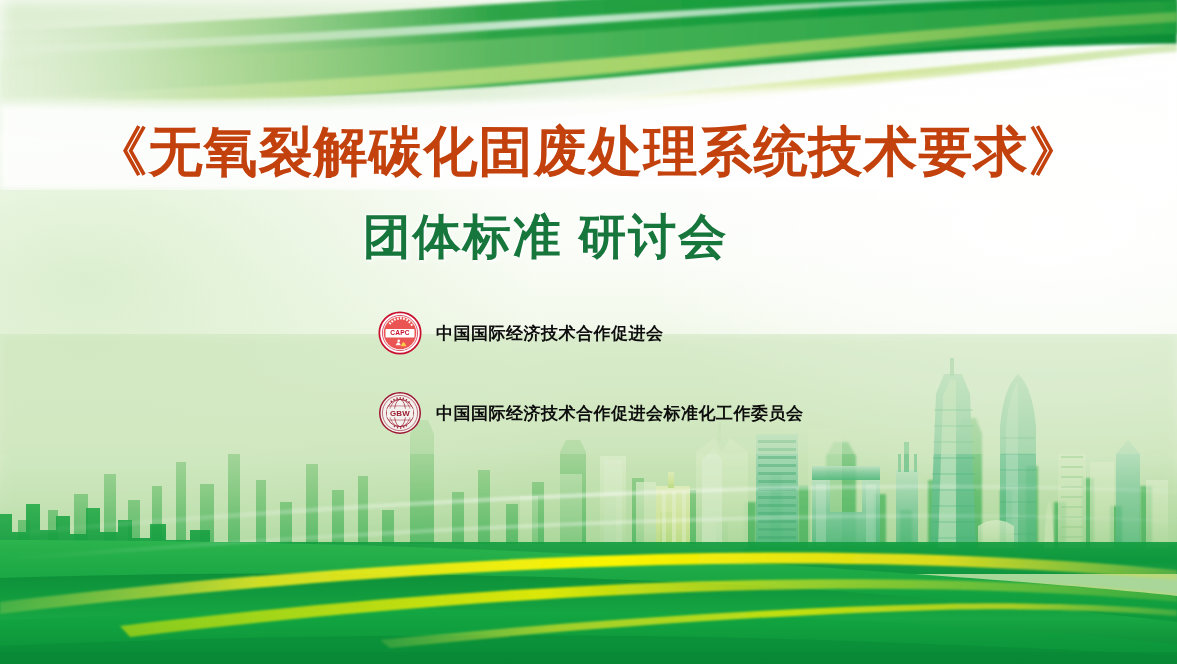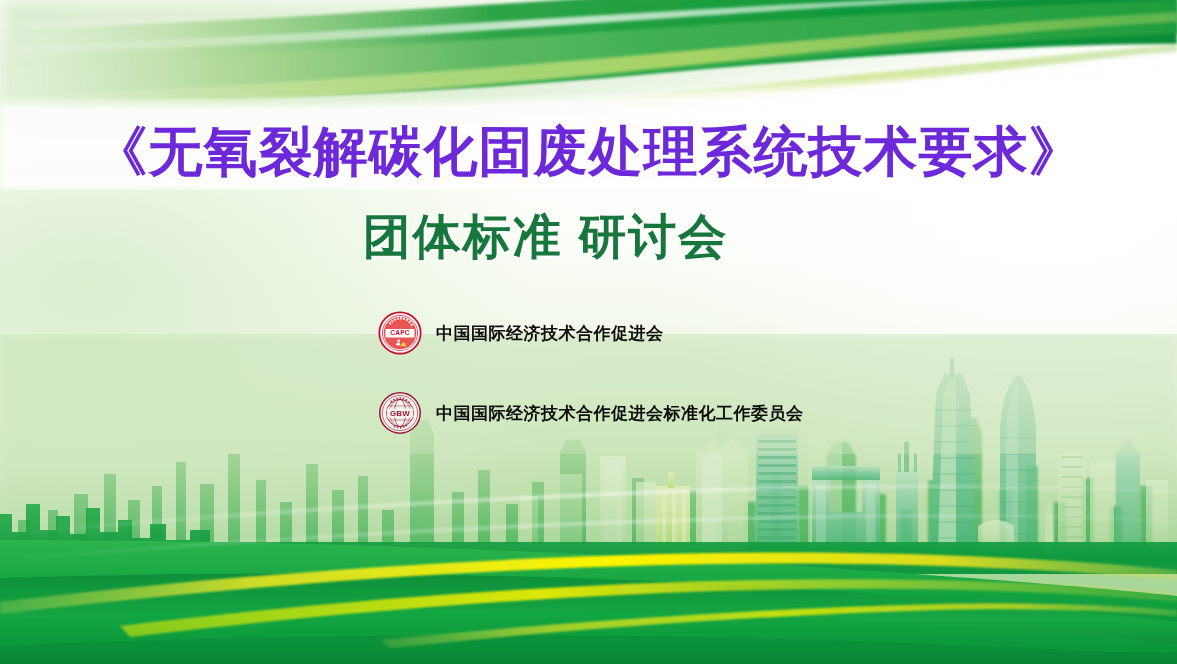--- a/index.html
+++ b/index.html
@@ -87,21 +87,21 @@
 
   .title-main {
     position: absolute;
     top: 116px;
     left: 0;
     width: 1177px;
     text-align: center;
     font-size: 54px;
     font-weight: bold;
     letter-spacing: 1px;
-    color: #6d28d9;
+    color: #c2410c;
     text-shadow:
        0 0 3px rgba(255,255,255,0.95),
        1px 1px 2px rgba(255,255,255,0.9),
       -1px -1px 2px rgba(255,255,255,0.9),
        2px 2px 5px rgba(255,255,255,0.75);
     white-space: nowrap;
   }
 
   .title-sub {
     position: absolute;

